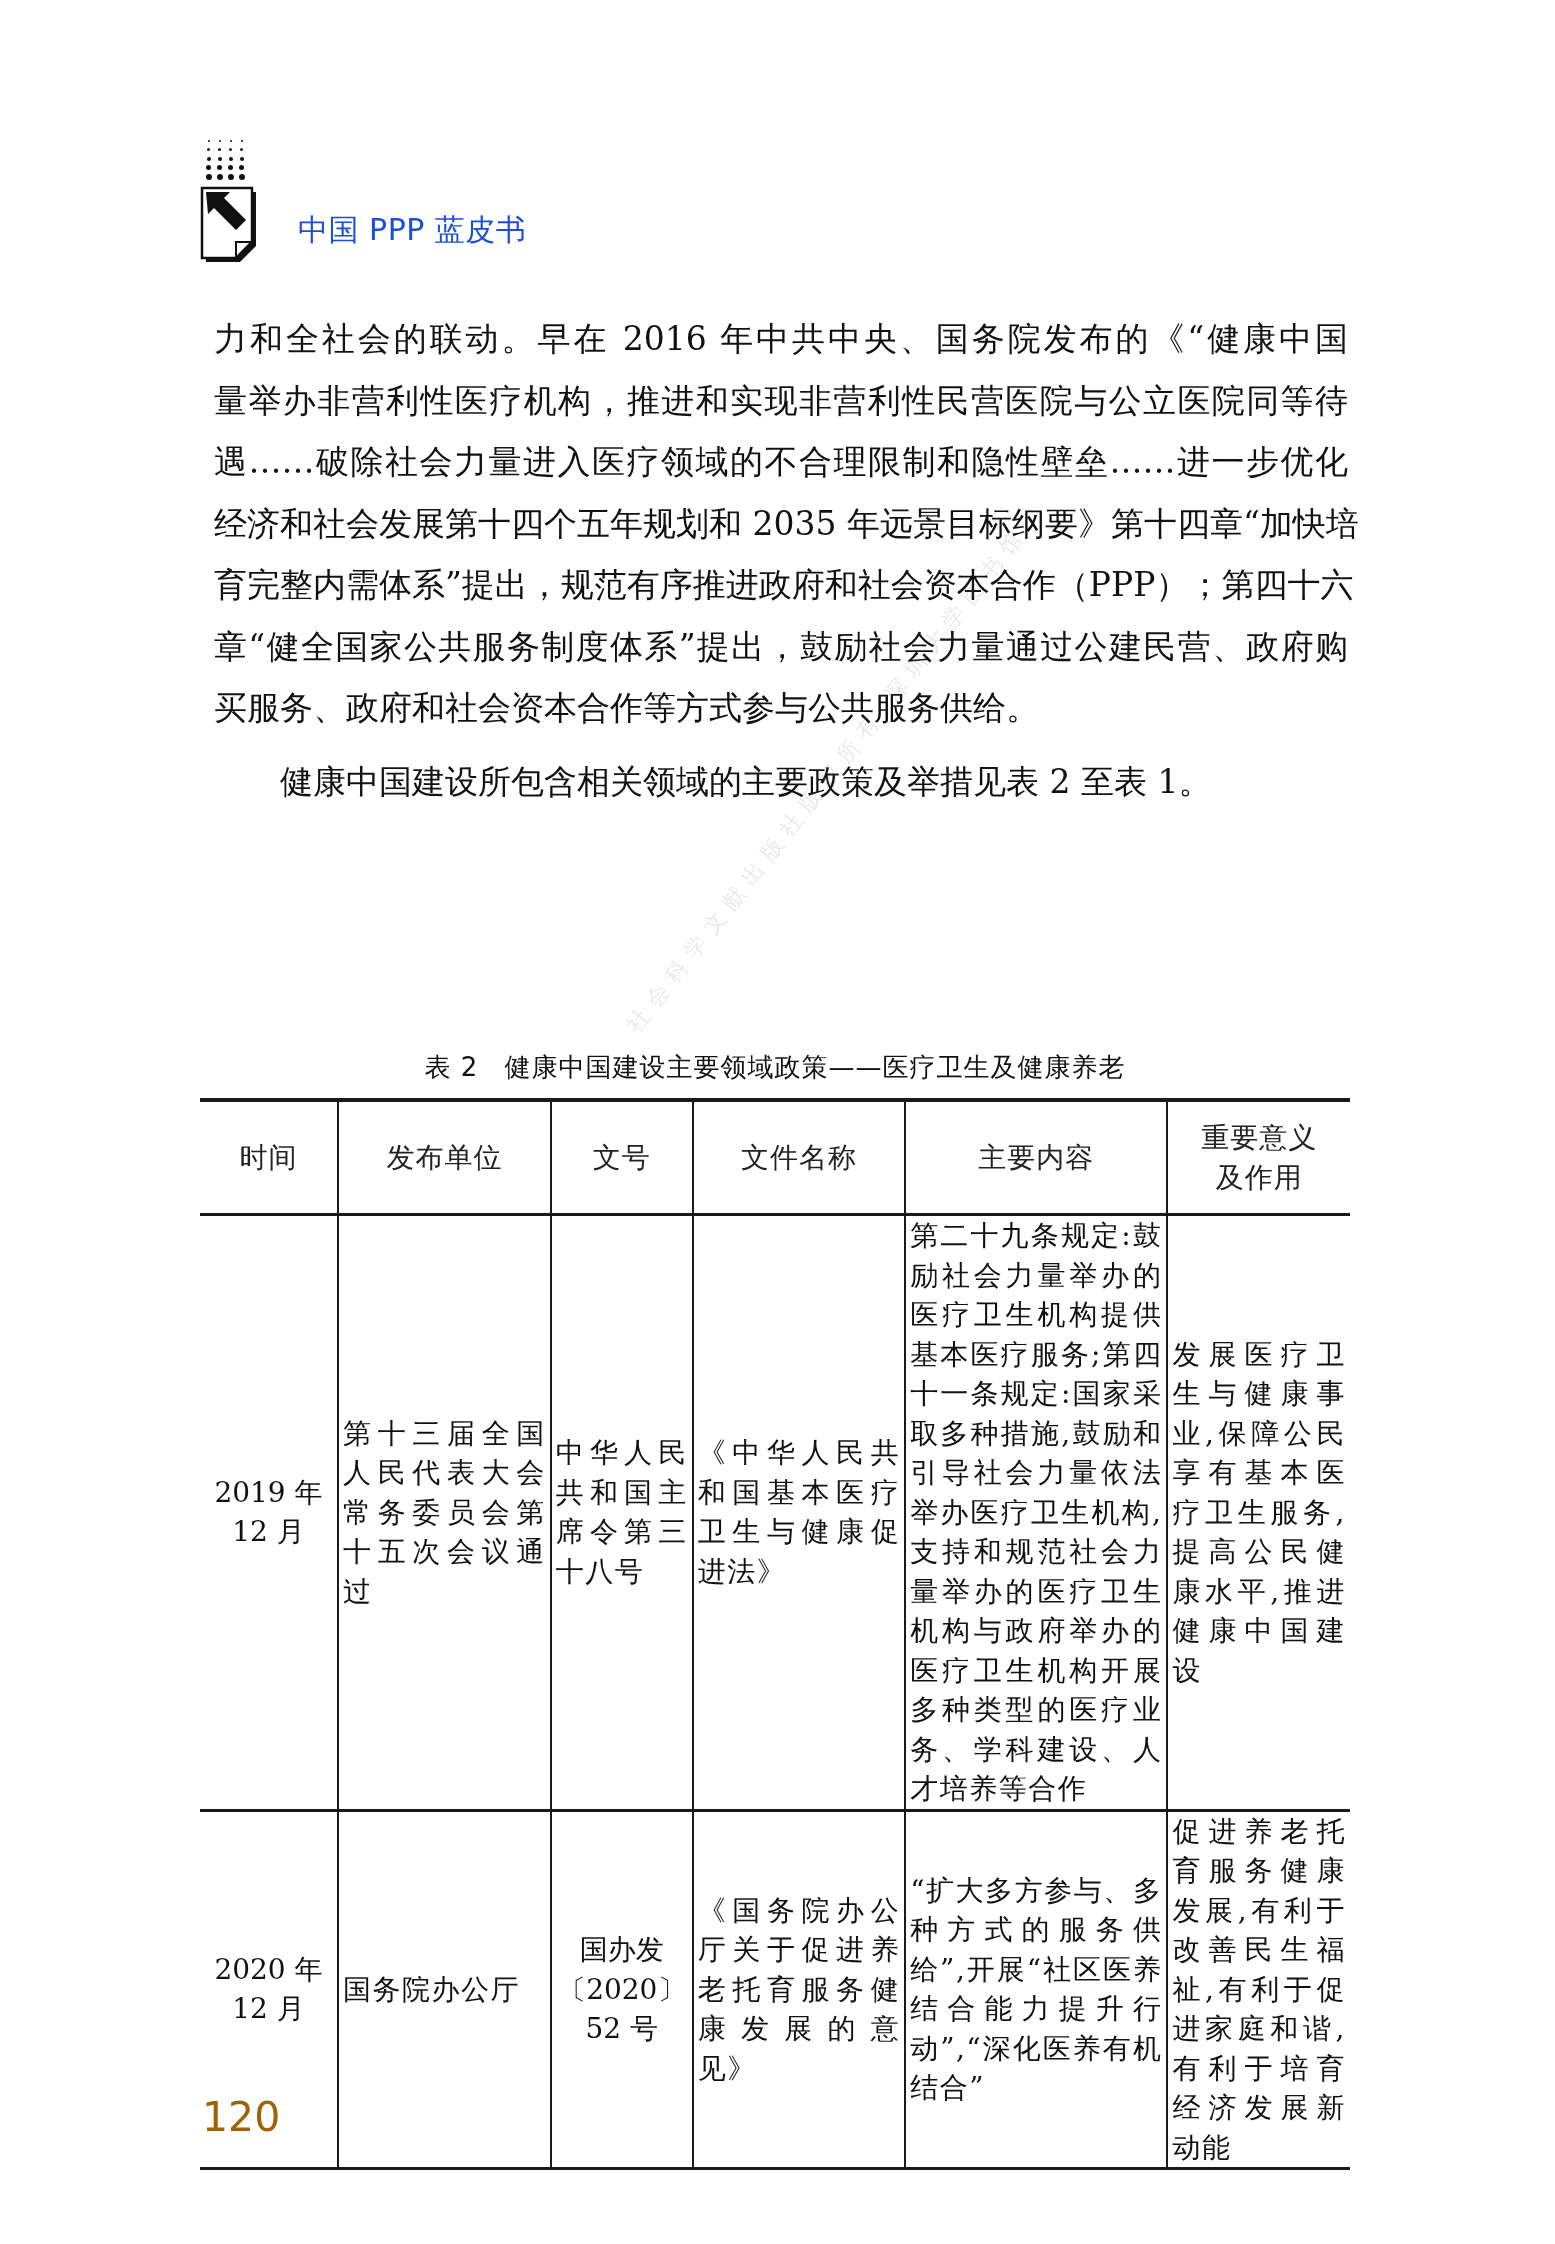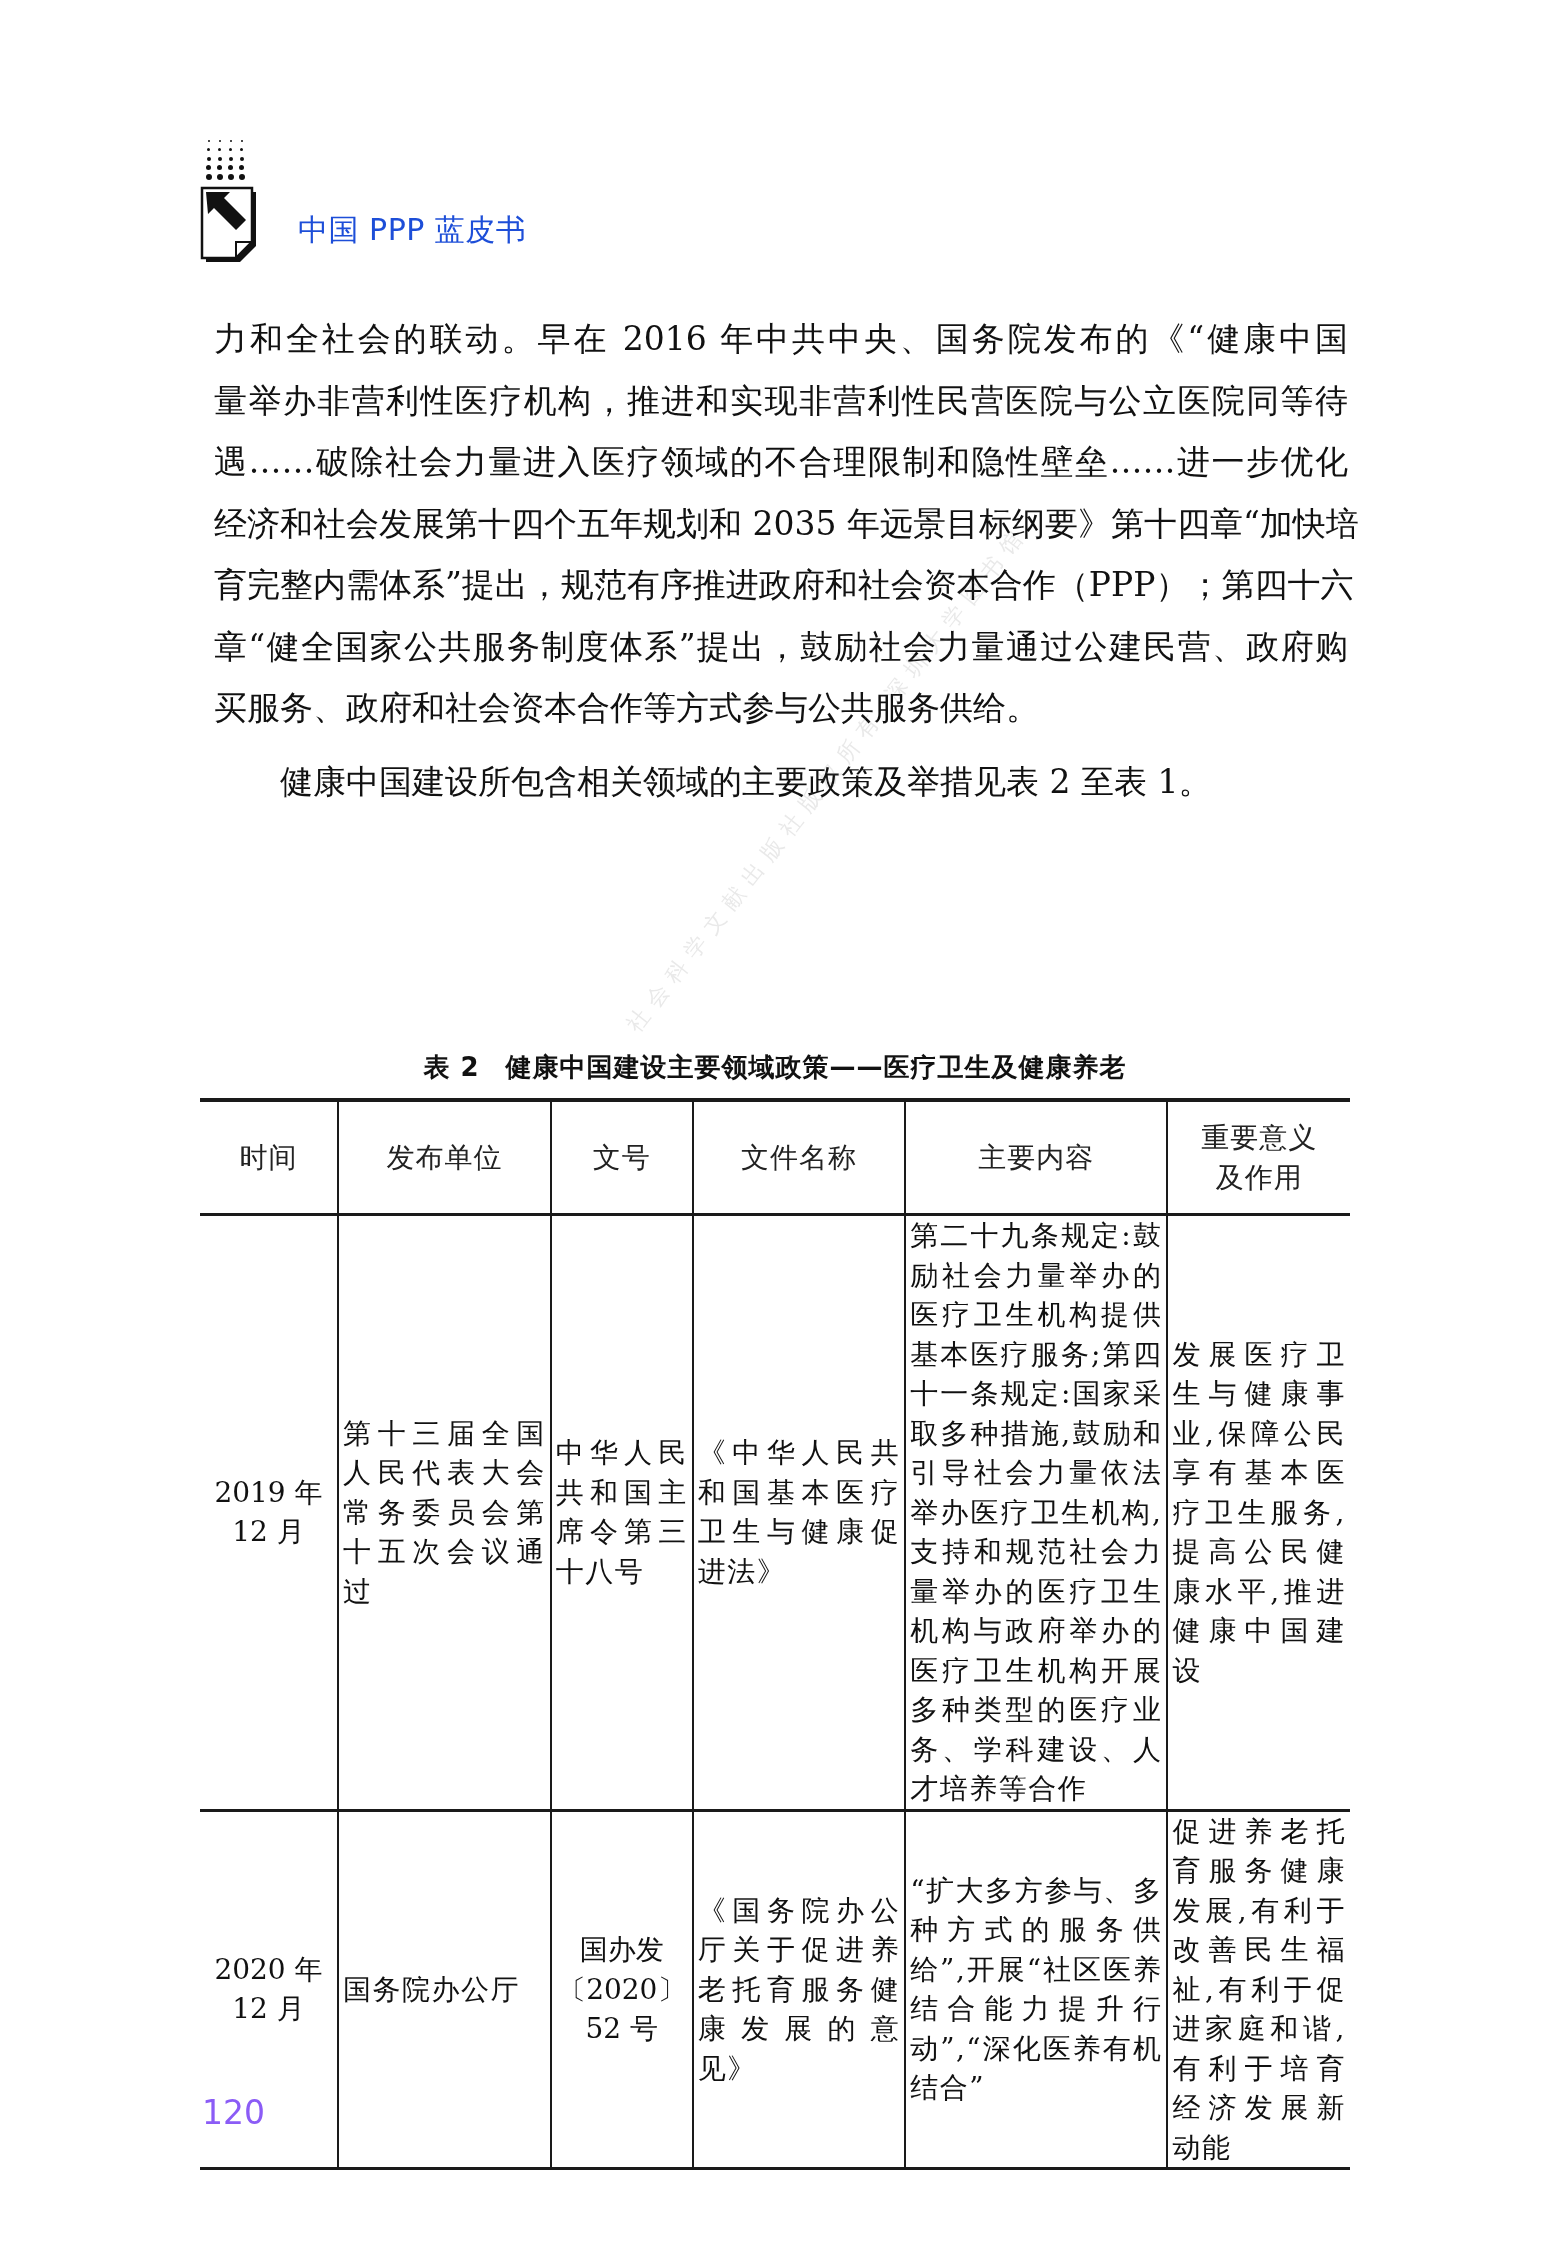--- a/index.html
+++ b/index.html
@@ -87,21 +87,21 @@
       text-align-last: left;
     }
     
     .table-caption {
       position: absolute;
       left: 200px;
       width: 1150px;
       top: 1050px;
       text-align: center;
       font-family: "DejaVu Sans", "Liberation Sans", sans-serif;
-      font-weight: bold;
+      font-weight: normal;
       font-size: 26px;
       letter-spacing: 1px;
     }
     .table-caption .num {
       margin-right: 26px;
     }
     table.policy {
       position: absolute;
       left: 200px;
       top: 1098px;
@@ -139,22 +139,22 @@
       text-align: justify;
       text-align-last: left;
       letter-spacing: 1.5px;
     }
     
     .page-number {
       position: absolute;
       left: 202px;
       top: 2093px;
       font-family: "DejaVu Sans", "Liberation Sans", sans-serif;
-      font-size: 33px;
-      color: #8b5cf6;
+      font-size: 41px;
+      color: #a16207;
     }
     
     .watermark {
       position: absolute;
       left: 620px;
       top: 1020px;
       transform: rotate(-52deg);
       transform-origin: left top;
       font-size: 22px;
       letter-spacing: 9px;

